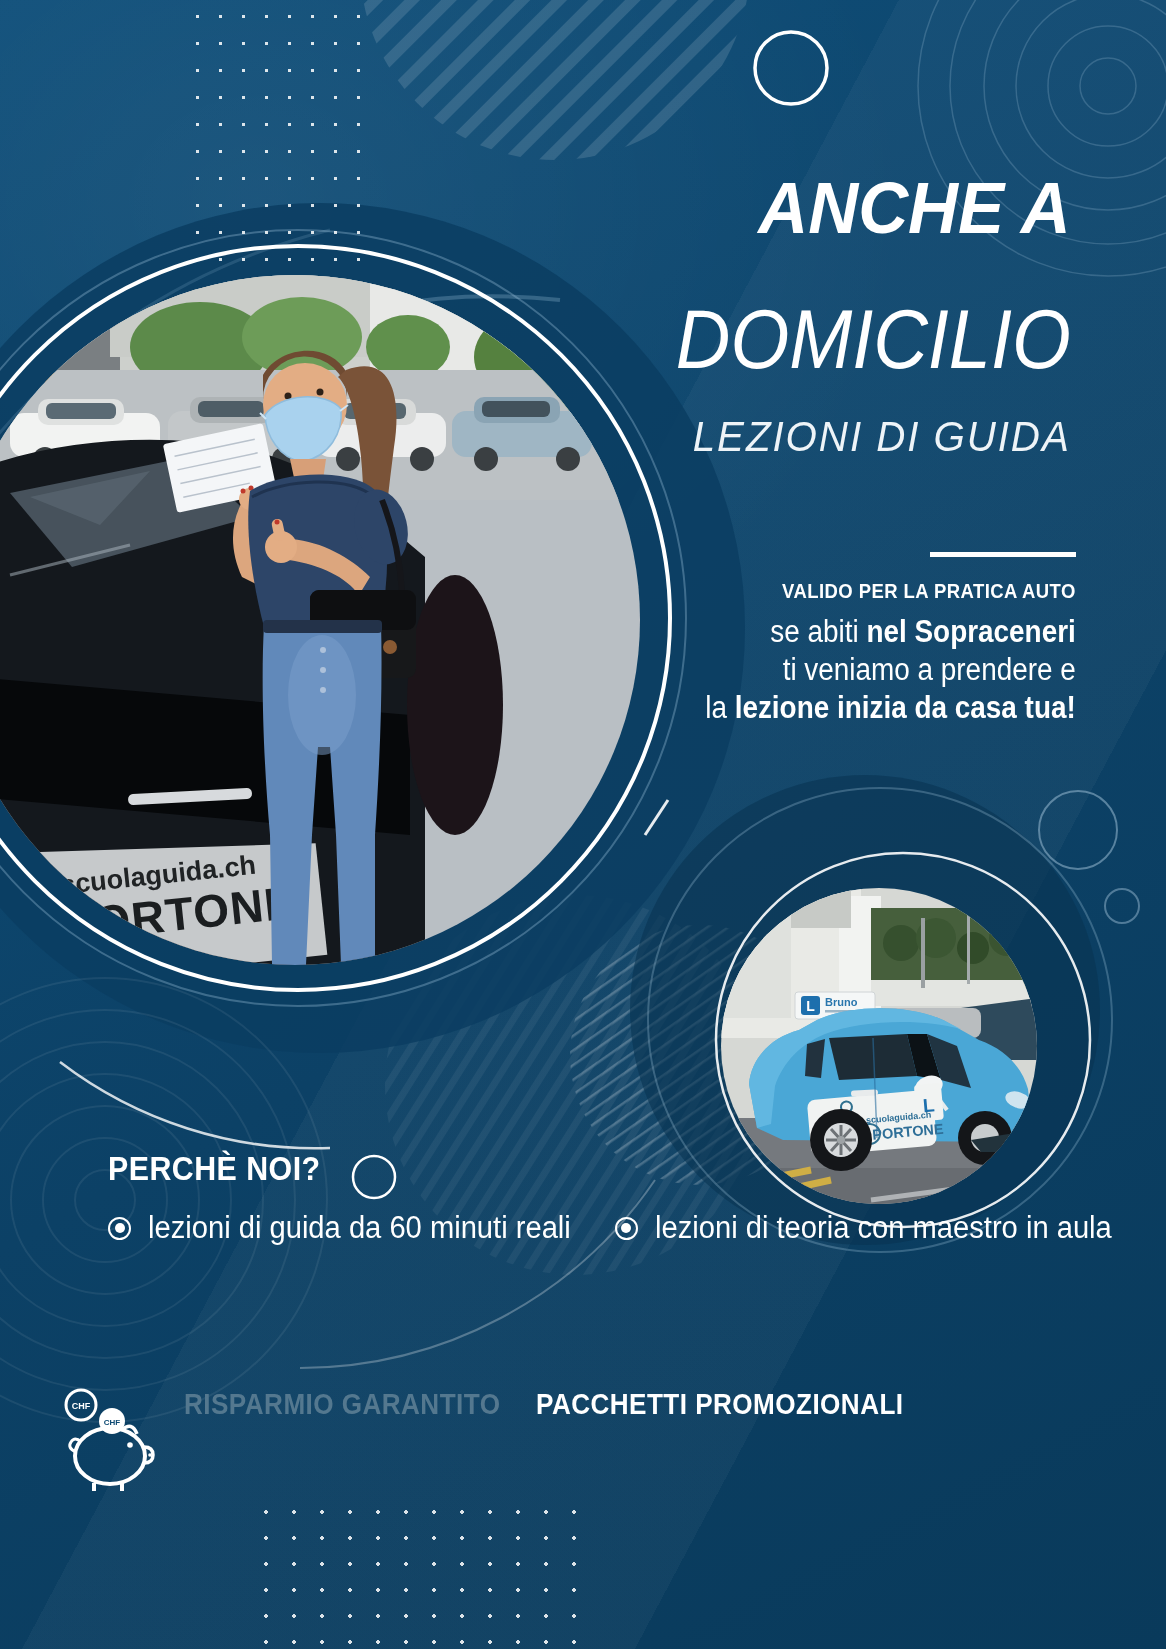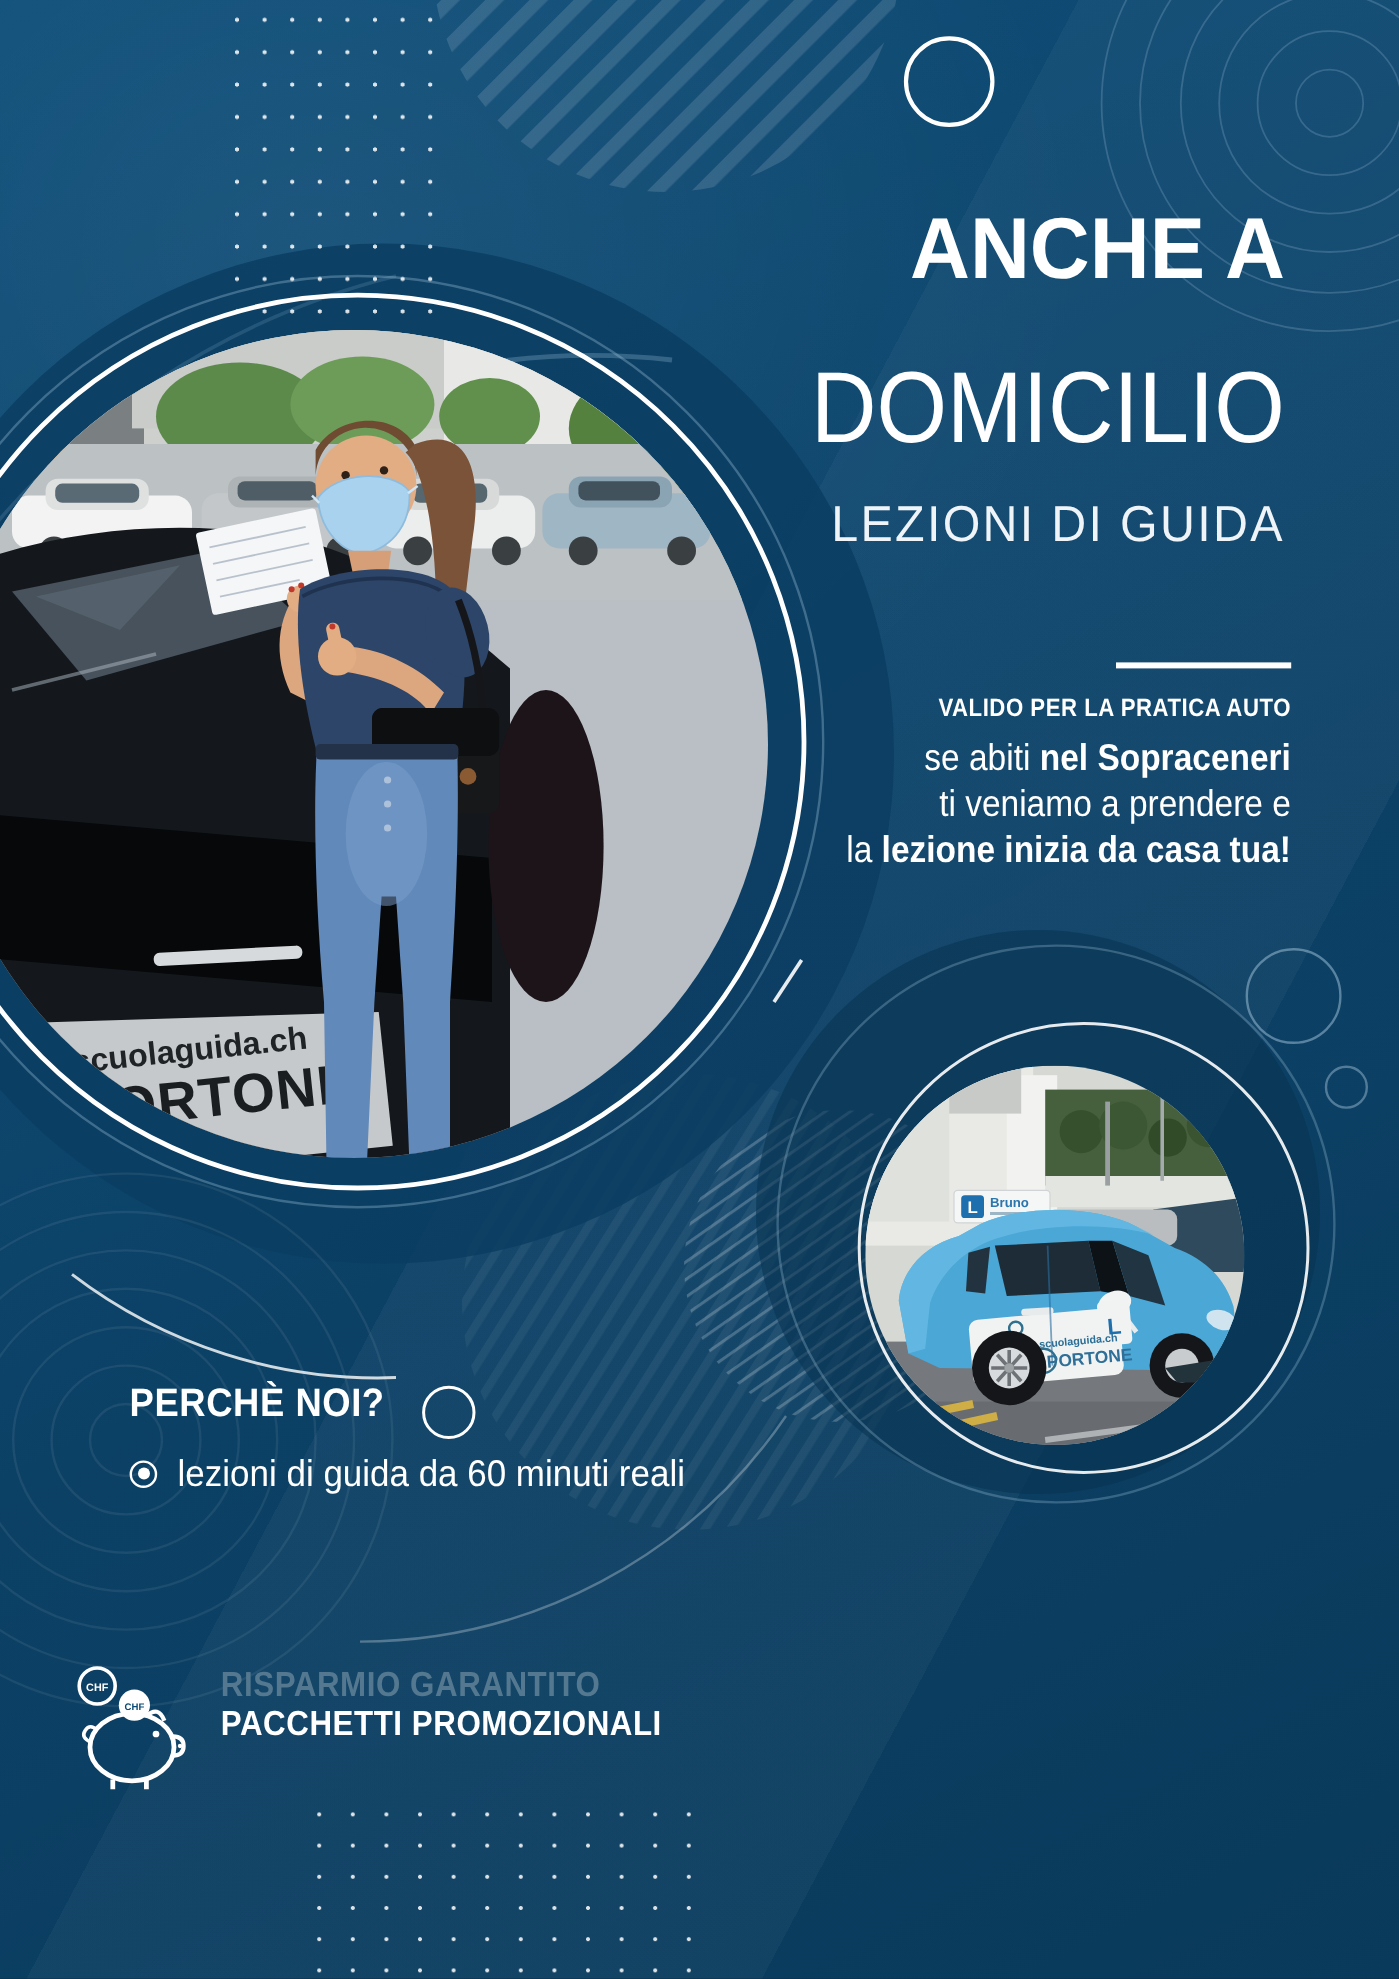--- a/index.html
+++ b/index.html
@@ -13,41 +13,41 @@
   }
   .decor{position:absolute;inset:0;pointer-events:none;}
   .dots{position:absolute;background-image:radial-gradient(circle, rgba(255,255,255,0.85) 1.6px, rgba(255,255,255,0) 1.8px);}
   .dots-top{left:186px;top:3px;width:185px;height:272px;background-size:23px 27px;}
   .dots-bottom{left:252px;top:1499px;width:346px;height:156px;background-size:28px 26px;}
   .photo{position:absolute;border-radius:50%;overflow:hidden;}
   .photo-main{left:-50px;top:275px;width:690px;height:690px;}
   .photo-car{left:721px;top:888px;width:316px;height:316px;}
   .photo svg{display:block;}
 
-  .headline{position:absolute;top:168px;right:95px;text-align:right;}
+  .headline{position:absolute;top:168px;right:95px;text-align:right;font-style:italic;}
   .hl1{display:block;font-size:72px;line-height:80px;font-weight:bold;letter-spacing:0;transform:scaleX(.96);transform-origin:right center;}
   .hl2{display:block;font-size:84px;line-height:90px;font-weight:400;margin-top:46px;transform:scaleX(.9);transform-origin:right center;}
   .hl3{display:block;font-size:42px;line-height:46px;font-weight:300;letter-spacing:2px;margin-top:30px;color:#eef4f8;transform:scaleX(.96);transform-origin:right center;}
 
   .offer{position:absolute;top:552px;right:90px;text-align:right;}
   .offer-bar{width:146px;height:5px;background:#fff;margin-left:auto;}
   .offer-kicker{margin-top:22px;font-size:21px;font-weight:bold;letter-spacing:.5px;transform:scaleX(.88);transform-origin:right center;}
   .offer-text{margin-top:10px;font-size:31px;font-weight:300;line-height:38px;transform:scaleX(.9);transform-origin:right center;}
   .offer-text b{font-weight:bold;}
 
   .why{position:absolute;left:108px;top:1150px;}
   .why-title{font-size:33px;font-weight:bold;letter-spacing:.5px;display:inline-block;transform:scaleX(.92);transform-origin:left center;}
   .why-list{margin-top:22px;display:flex;gap:17px;list-style:none;padding:0;}
   .why-item{display:flex;align-items:center;gap:17px;}
   .bullet{flex:0 0 auto;width:19px;height:19px;border:2px solid #fff;border-radius:50%;position:relative;}
   .bullet::after{content:'';position:absolute;inset:4.5px;background:#fff;border-radius:50%;}
   .why-item-text{font-size:31px;font-weight:300;display:inline-block;transform:scaleX(.94);transform-origin:left center;white-space:nowrap;}
 
   .promo{position:absolute;left:60px;top:1388px;display:flex;align-items:flex-start;gap:24px;}
-  .promo-lines{display:flex;flex-direction:column;line-height:33px;}
+  .promo-lines{display:flex;flex-direction:row;line-height:33px;}
   .promo-muted{color:#54788f;font-size:29px;font-weight:bold;letter-spacing:.5px;display:inline-block;transform:scaleX(.9);transform-origin:left center;white-space:nowrap;}
   .promo-strong{color:#fff;font-size:29px;font-weight:bold;letter-spacing:.5px;display:inline-block;transform:scaleX(.9);transform-origin:left center;white-space:nowrap;}
 
   .contact{position:absolute;left:648px;top:1390px;width:500px;text-align:center;}
   .contact-cta{font-size:40px;font-weight:300;display:inline-block;transform:scaleX(.92);}
   .contact-phone{margin-top:20px;font-size:55px;font-weight:bold;display:block;transform:scaleX(.9);}
 </style>
 </head>
 <body>
 
@@ -317,20 +317,24 @@
     </div>
   </div>
 
   <div class="why">
     <div class="why-title">PERCHÈ NOI?</div>
     <ul class="why-list">
       <li class="why-item">
         <span class="bullet"></span>
         <span class="why-item-text">lezioni di guida da 60 minuti reali</span>
       </li>
+      <li class="why-item">
+        <span class="bullet"></span>
+        <span class="why-item-text">lezioni di teoria con maestro in aula</span>
+      </li>
     </ul>
   </div>
 
   <div class="promo">
     <svg width="100" height="104" viewBox="0 0 100 104">
       <g fill="none" stroke="#ffffff">
         <ellipse cx="50" cy="68" rx="35" ry="28" stroke-width="4"></ellipse>
         <path d="M62,42 Q72,33 77,46" stroke-width="3.5"></path>
         <path d="M84,59 Q93,59 93,67 Q93,75 84,75" stroke-width="3.5"></path>
         <path d="M34,95 L34,103 M62,95 L62,103" stroke-width="4"></path>

